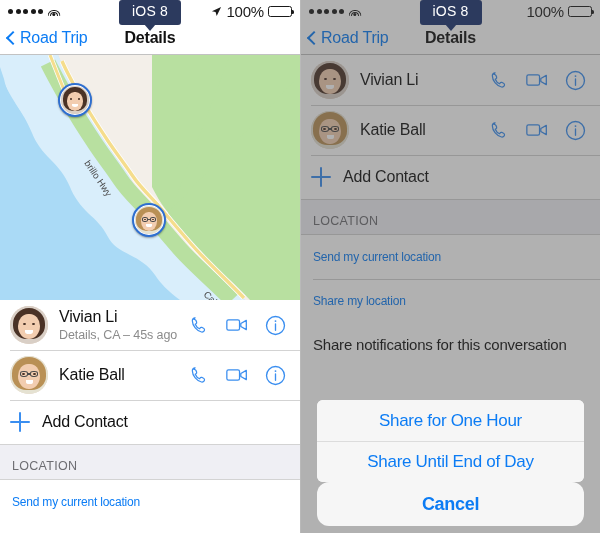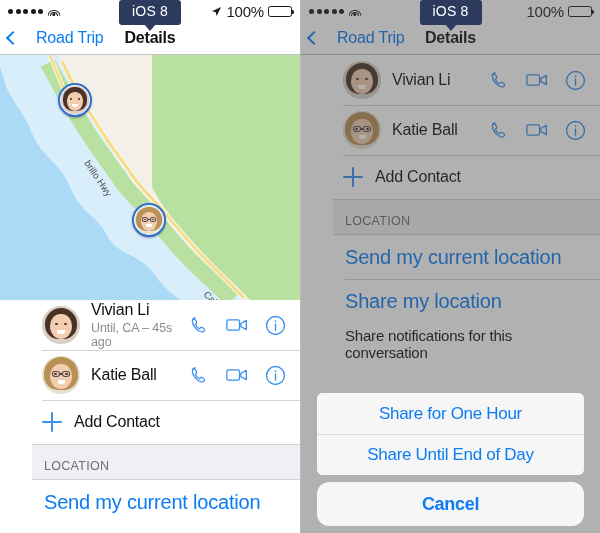--- a/index.html
+++ b/index.html
@@ -55,21 +55,21 @@
   }
 
   
   .navbar {
     position: relative; height: 33px; width: 100%;
     display: flex; align-items: center; justify-content: center;
     background: #ffffff; border-bottom: 1px solid #c2c2c2; z-index: 4;
   }
   .nav-back {
     position: absolute; left: 6px; top: 50%; transform: translateY(-50%);
-    display: flex; align-items: center; gap: 20px;
+    display: flex; align-items: center; gap: 4px;
     color: #0c7cf4; font-size: 16px; letter-spacing: -0.2px;
   }
   .chev { width: 10px; height: 16px; position: relative; flex: none; }
   .chev::before {
     content: ""; position: absolute; left: 2px; top: 3px;
     width: 8px; height: 8px; border-left: 2.3px solid #0c7cf4; border-bottom: 2.3px solid #0c7cf4;
     transform: rotate(45deg);
   }
   .nav-title { font-size: 16px; font-weight: bold; color: #111; letter-spacing: -0.2px; }
 
@@ -107,21 +107,21 @@
   .av-katie .hair { background: #b99055; left: 4%; top: 2%; width: 92%; height: 88%; }
   .av-katie .face { left: 22%; top: 20%; width: 56%; height: 68%; }
   .av-katie .glass { width: 22%; height: 16%; top: 40%; }
   .av-katie .glass.l { left: 26%; } .av-katie .glass.r { right: 26%; }
   .av-katie .glassbar { left: 47%; top: 46%; width: 7%; height: 1.3px; }
   .av-katie .eye { width: 7%; height: 5.5%; top: 45%; }
   .av-katie .eye.l { left: 32%; } .av-katie .eye.r { right: 32%; }
   .av-katie .mouth { left: 41%; top: 64%; width: 19%; height: 10%; }
 
   
-  .list { background: #eab308; margin-left: 32px; }
+  .list { background: #eab308; }
   .row {
     position: relative; display: flex; align-items: center;
     padding: 0 10px; background: #fff; height: 50px;
   }
   .row + .row::before, .row-sep::before {
     content: ""; position: absolute; left: 10px; right: 0; top: 0; height: 1px; background: #d3d3d3;
   }
   .row .avatar.thumb { width: 38px; height: 38px; margin-right: 11px; }
   .row-text { flex: 1; min-width: 0; }
   .row-name { font-size: 16px; color: #111; letter-spacing: -0.2px; line-height: 1.15; }
@@ -136,35 +136,35 @@
   .plus::after { top: 0; left: 9px; height: 20px; width: 2.2px; }
   .add-label { font-size: 16px; color: #111; letter-spacing: -0.2px; }
 
   .section-head {
     background: #efeff4; height: 36px; display: flex; align-items: flex-end;
     padding: 0 12px 6px; border-top: 1px solid #d3d3d3; border-bottom: 1px solid #d3d3d3;
     font-size: 12.5px; color: #6d6d72; letter-spacing: 0.3px;
   }
   .link-row {
     height: 44px; display: flex; align-items: center; padding: 0 12px;
-    font-size: 20px; color: #0c7cf4; letter-spacing: -0.2px; background: #fff; position: relative;
+    font-size: 12px; color: #0c7cf4; letter-spacing: -0.2px; background: #fff; position: relative;
   }
   .link-row + .link-row::before {
     content: ""; position: absolute; left: 12px; right: 0; top: 0; height: 1px; background: #d3d3d3;
   }
   .muted-row {
     height: 42px; display: flex; align-items: center; padding: 0 12px;
     font-size: 15px; color: #111; letter-spacing: -0.2px; background: #fff; position: relative;
   }
 
   
   .dimmer { position: absolute; inset: 0; background: rgba(70,70,70,0.42); z-index: 20; }
   .sheet {
     position: absolute; left: 0; right: 0; bottom: 0; z-index: 30;
-    padding: 0 16px 7px; display: flex; flex-direction: column; gap: 7px; text-align: right;
+    padding: 0 16px 7px; display: flex; flex-direction: column;  text-align: right;
   }
   .sheet-group { background: #f6f6f6; border-radius: 6px; overflow: hidden; }
   .sheet-btn {
     height: 41px; display: flex; align-items: center; justify-content: center;
     font-size: 17px; color: #0c7cf4; letter-spacing: -0.3px; position: relative; background: #f6f6f6;
   }
   .sheet-btn + .sheet-btn::before {
     content: ""; position: absolute; left: 0; right: 0; top: 0; height: 1px; background: #dcdcdc;
   }
   .sheet-cancel {
@@ -283,21 +283,21 @@
         <span class="avatar thumb av-vivian">
           <span class="bg"></span>
             <span class="hair"></span>
             <span class="face"></span>
           <span class="eye l"></span>
             <span class="eye r"></span>
             <span class="mouth"></span>
         </span>
         <span class="row-text">
           <span class="row-name">Vivian Li</span>
-          <div class="row-sub">Until, CA – 45s ago</div>
+          <div class="row-sub">Details, CA – 45s ago</div>
         </span>
         <span class="row-actions">
           <span class="ico">
             <svg width="20" height="20" viewBox="0 0 24 24" fill="none" stroke="#3a8ef0" stroke-width="1.5" stroke-linecap="round">
               <path d="M7 3.5c-1.6 0-3 1.5-3 3.3 0 6 5.6 12.5 11 13.6 1.9.4 3.6-1.1 3.6-2.8 0-1-.6-1.6-1.6-2l-1.7-.7c-.8-.3-1.6 0-2 .7l-.5.9C10.6 15.7 8.4 13.3 7.5 11l.9-.5c.7-.4 1-1.2.7-2l-.7-1.8c-.4-1-1-1.6-2-1.6z"></path>
             </svg>
           </span>
           <span class="ico">
             <svg width="22" height="18" viewBox="0 0 26 18" fill="none" stroke="#3a8ef0" stroke-width="1.5" stroke-linejoin="round">
               <rect x="1" y="3" width="15" height="12" rx="2"></rect>

